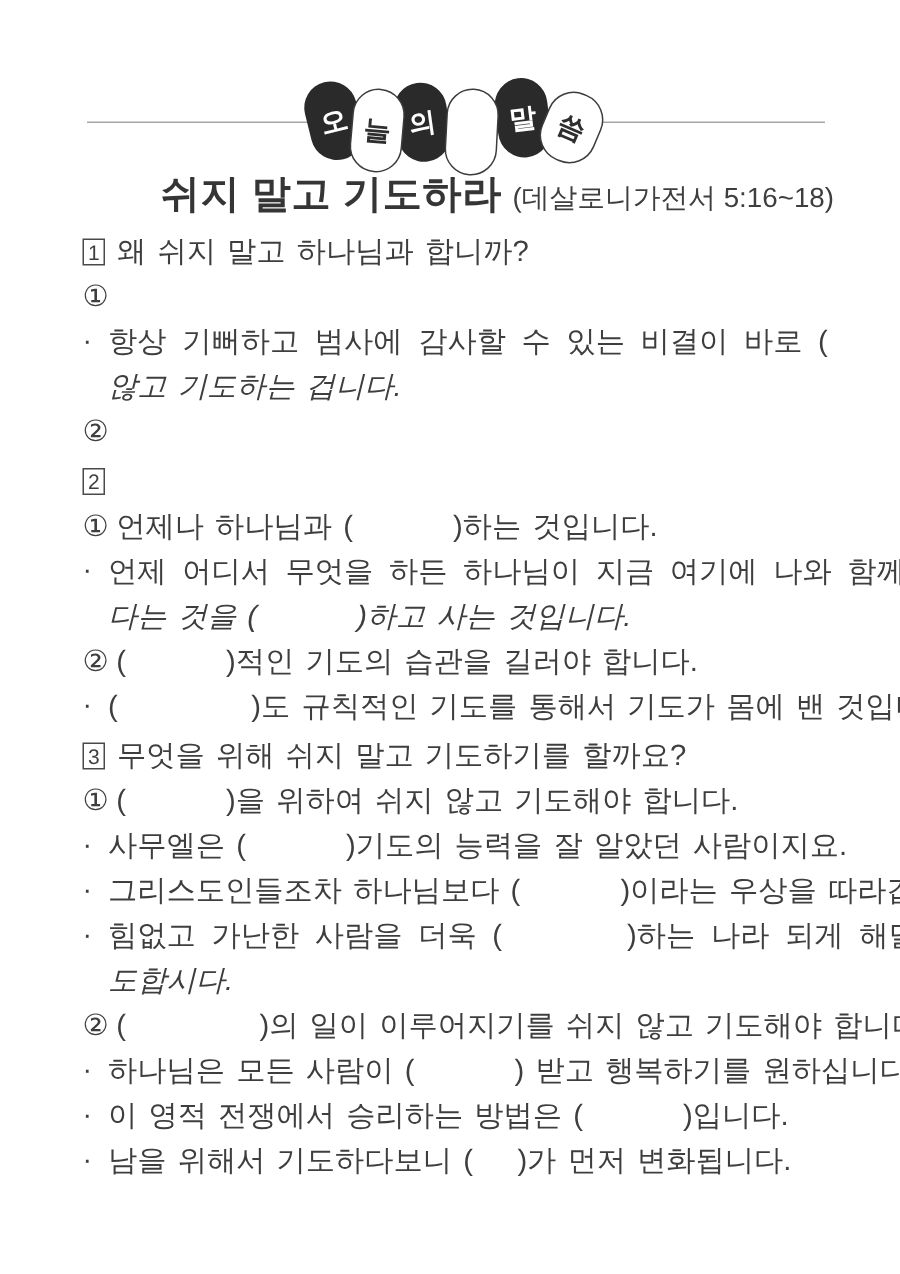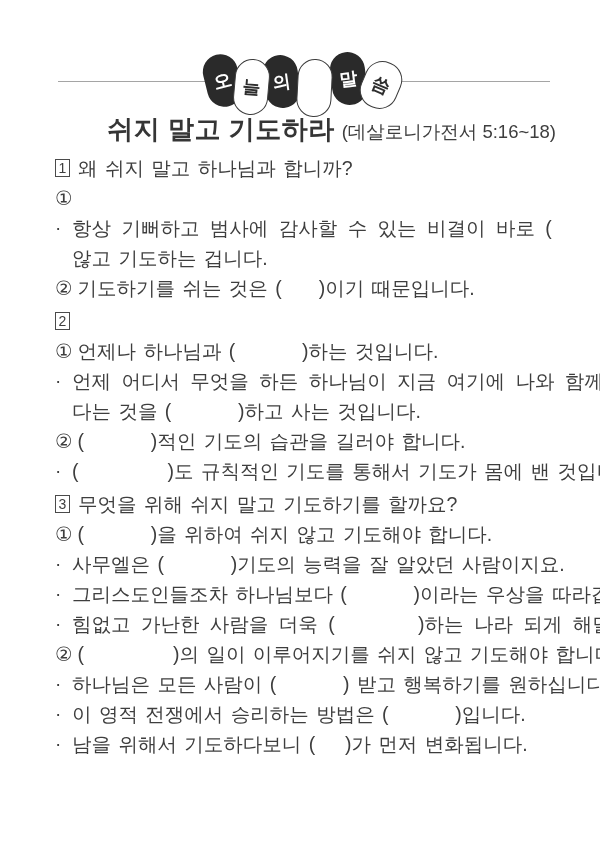--- a/index.html
+++ b/index.html
@@ -50,21 +50,21 @@
   }
   .line.q{margin-top:3px;}
   .line.q:first-child{margin-top:0;}
   .qnum{
     flex:none;display:inline-flex;align-items:center;justify-content:center;
     width:15px;height:18px;border:1.2px solid #4a4a4a;
     font-size:14px;margin-right:8px;box-sizing:border-box;
   }
   .marker{flex:none;margin-right:5px;}
   .bullet-dot{flex:none;width:17px;font-size:19px;}
-  .line.cont{padding-left:17px;}
+  .line.cont{padding-left:17px;font-style:italic;}
   .ltext{word-spacing:2px;}
   .line.fill .ltext{word-spacing:5px;}
 </style>
 </head>
 <body>
 
 <div class="rule"></div>
 
 <div class="logo">
   <span class="pill black p0">오</span>
@@ -89,21 +89,20 @@
     </div>
     <div class="line bullet fill">
       <span class="bullet-dot">·</span>
       <span class="ltext">항상 기뻐하고 범사에 감사할 수 있는 비결이 바로 (&nbsp;&nbsp;&nbsp;&nbsp;&nbsp;&nbsp;&nbsp;&nbsp;)</span>
     </div>
     <div class="line cont">
       <span class="ltext">않고 기도하는 겁니다.</span>
     </div>
     <div class="line item">
       <span class="marker">②</span>
-      <span class="ltext">기도하기를 쉬는 것은 (&nbsp;&nbsp;&nbsp;&nbsp;&nbsp;)이기 때문입니다.</span>
     </div>
     <div class="line q">
       <span class="qnum">2</span>
     </div>
     <div class="line item">
       <span class="marker">①</span>
       <span class="ltext">언제나 하나님과 (&nbsp;&nbsp;&nbsp;&nbsp;&nbsp;&nbsp;&nbsp;&nbsp;&nbsp;)하는 것입니다.</span>
     </div>
     <div class="line bullet fill">
       <span class="bullet-dot">·</span>
@@ -133,20 +132,23 @@
       <span class="ltext">사무엘은 (&nbsp;&nbsp;&nbsp;&nbsp;&nbsp;&nbsp;&nbsp;&nbsp;&nbsp;)기도의 능력을 잘 알았던 사람이지요.</span>
     </div>
     <div class="line bullet">
       <span class="bullet-dot">·</span>
       <span class="ltext">그리스도인들조차 하나님보다 (&nbsp;&nbsp;&nbsp;&nbsp;&nbsp;&nbsp;&nbsp;&nbsp;&nbsp;)이라는 우상을 따라갑니다.</span>
     </div>
     <div class="line bullet fill">
       <span class="bullet-dot">·</span>
       <span class="ltext">힘없고 가난한 사람을 더욱 (&nbsp;&nbsp;&nbsp;&nbsp;&nbsp;&nbsp;&nbsp;&nbsp;)하는 나라 되게 해달라고 기</span>
     </div>
+    <div class="line cont">
+      <span class="ltext">도합시다.</span>
+    </div>
     <div class="line item">
       <span class="marker">②</span>
       <span class="ltext">(&nbsp;&nbsp;&nbsp;&nbsp;&nbsp;&nbsp;&nbsp;&nbsp;&nbsp;&nbsp;&nbsp;&nbsp;)의 일이 이루어지기를 쉬지 않고 기도해야 합니다.</span>
     </div>
     <div class="line bullet">
       <span class="bullet-dot">·</span>
       <span class="ltext">하나님은 모든 사람이 (&nbsp;&nbsp;&nbsp;&nbsp;&nbsp;&nbsp;&nbsp;&nbsp;&nbsp;) 받고 행복하기를 원하십니다.</span>
     </div>
     <div class="line bullet">
       <span class="bullet-dot">·</span>

